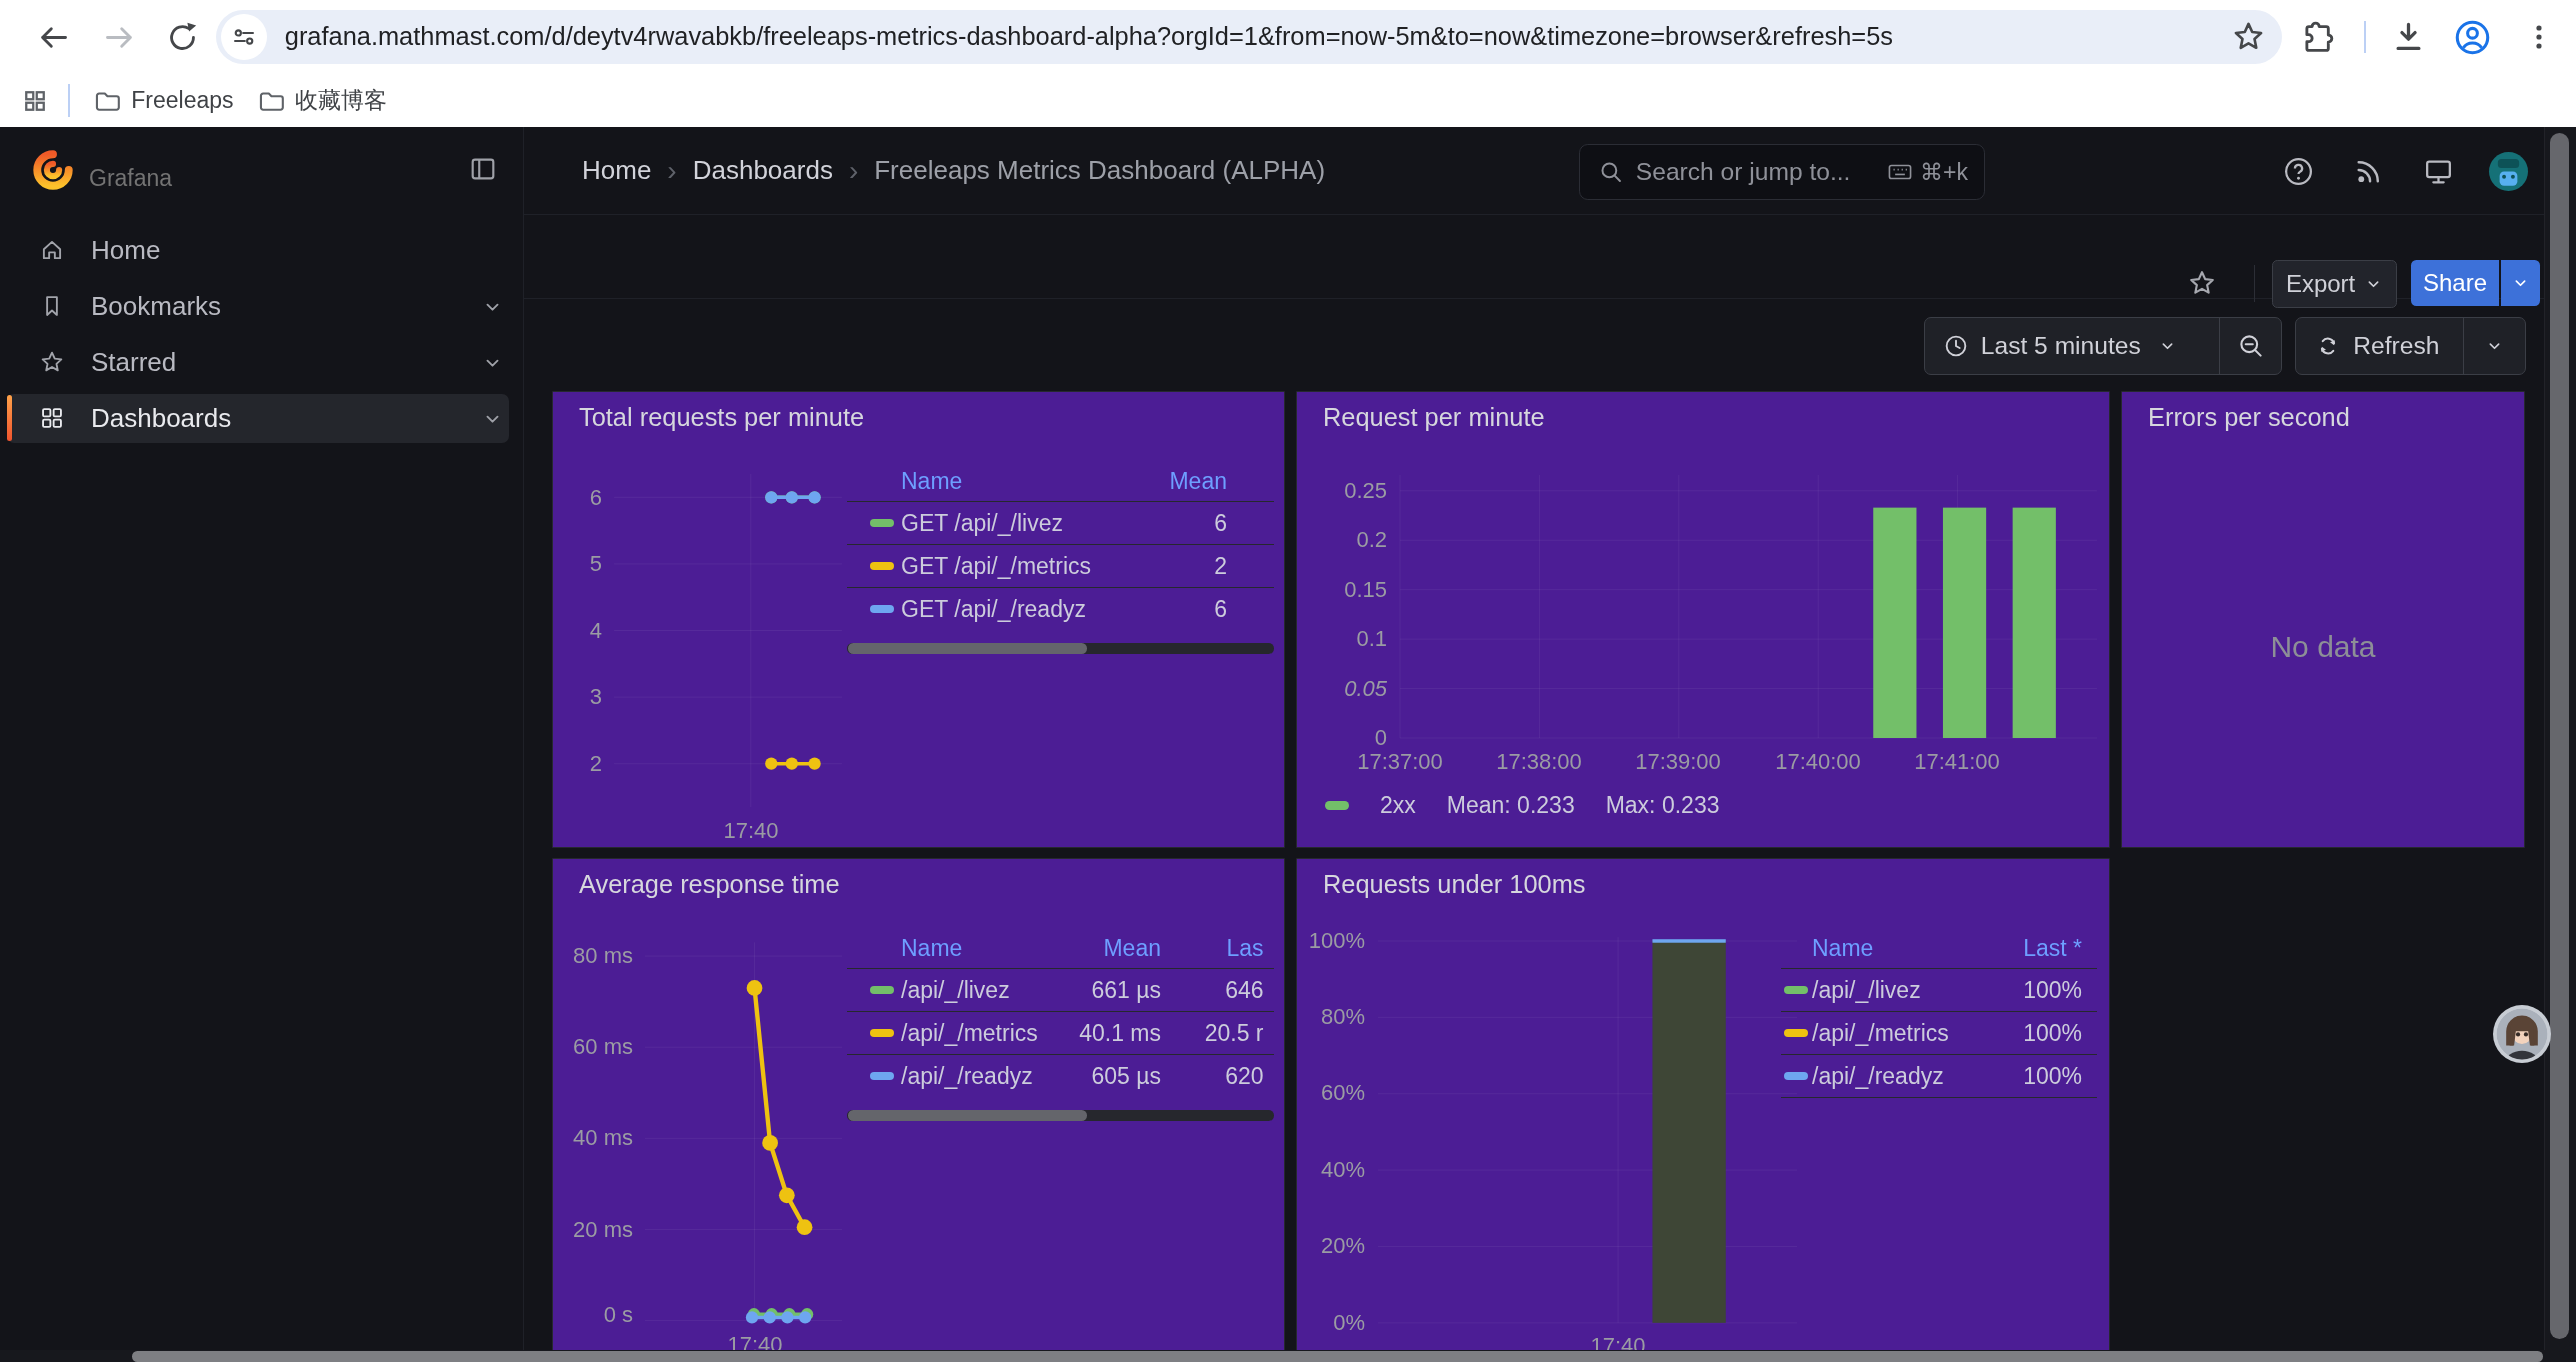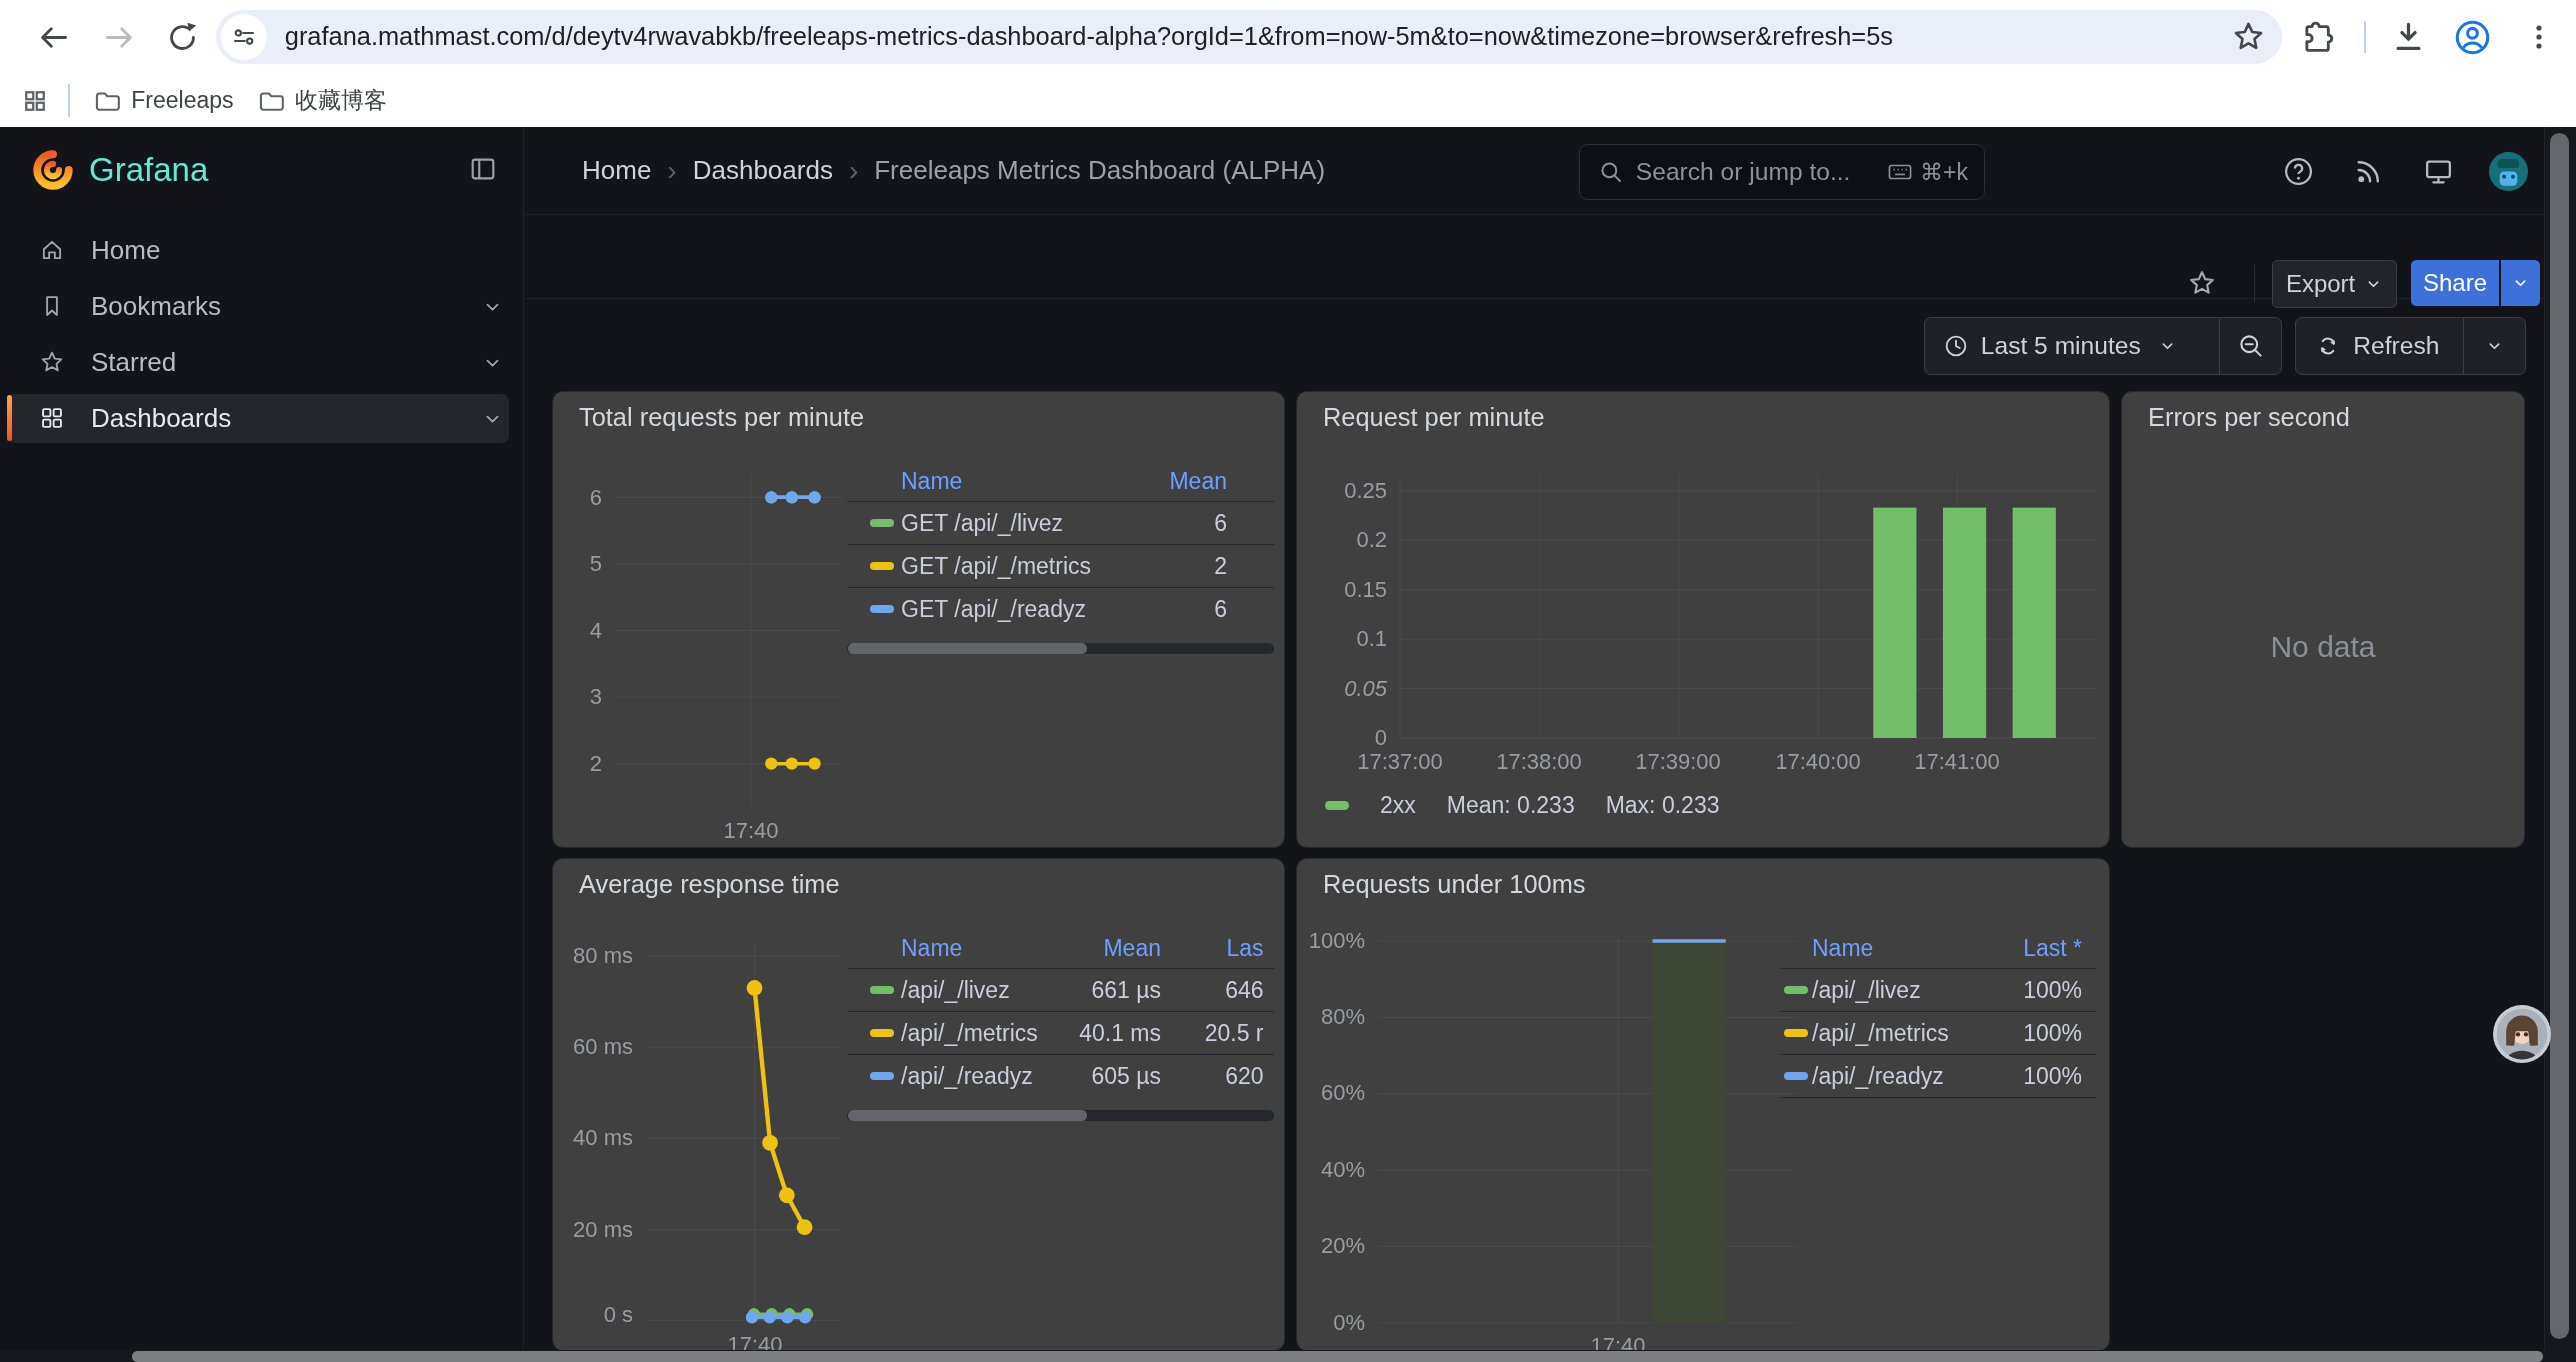--- a/index.html
+++ b/index.html
@@ -48,21 +48,21 @@
   .hbtn{position:absolute;top:152px;width:39px;height:39px;display:flex;align-items:center;justify-content:center;color:#b9bac1;}
 
   .gbtn{position:absolute;border:0.9px solid #3b3e46;border-radius:7px;background:#1f2127;display:flex;align-items:center;color:#d0d1d8;font-size:24.6px;}
   .gseg-sep{width:0.9px;align-self:stretch;background:#3b3e46;}
 
   #export-btn{left:2272px;top:260px;width:123px;height:46px;border-radius:5.3px;background:#22242b;justify-content:center;gap:8.8px;font-size:24px;}
   #share-btn{position:absolute;left:2411px;top:260px;width:88px;height:46px;border-radius:5.3px 0 0 5.3px;background:#3d71d9;color:#fff;font-size:24px;font-weight:500;display:flex;align-items:center;justify-content:center;}
   #share-caret{position:absolute;left:2501px;top:260px;width:39px;height:46px;border-radius:0 5.3px 5.3px 0;background:#3d71d9;color:#fff;display:flex;align-items:center;justify-content:center;}
 
   
-  .panel{position:absolute;background:#404040;border:0.9px solid #26282f;border-radius:11px;overflow:hidden;}
+  .panel{position:absolute;background:#4c1d95;border:0.9px solid #26282f;border-radius:1px;overflow:hidden;}
   .panel-title{position:absolute;left:26px;top:10.5px;font-size:25.4px;font-weight:500;color:#d6d7dd;cursor:pointer;}
   .chart{position:absolute;left:0;top:0;right:0;bottom:0;}
   .axis-label{position:absolute;font-size:22px;color:#9b9ca3;}
   .axis-label.ylab{text-align:right;}
   .axis-label.xlab{text-align:center;}
 
   .legend-table{position:absolute;font-size:23px;}
   .lt-head{position:relative;height:39px;}
   .lt-h{position:absolute;line-height:39px;color:#6e9fff;font-weight:500;}
   .lt-row{position:relative;height:42px;border-top:0.9px solid #27282e;cursor:pointer;}
@@ -187,21 +187,21 @@
         <defs>
             <linearGradient id="glg" x1="0" y1="1" x2="0" y2="0">
           <stop offset="0" stop-color="#fcc22b"></stop>
               <stop offset="1" stop-color="#f05a28"></stop>
             </linearGradient>
           </defs>
         <path d="M24 6 a18 18 0 1 0 18 18" fill="none" stroke="url(#glg)" stroke-width="9" stroke-linecap="round"></path>
         <path d="M24 17 a7 7 0 1 0 7 7" fill="none" stroke="url(#glg)" stroke-width="7" stroke-linecap="round"></path>
       </svg>
     </div>
-    <div class="abs gf-text" style="left:89px;top:149px;height:42px;line-height:42px;font-size:33px;color:#5eead4">Grafana</div>
+    <div class="abs gf-text" style="left:89px;top:157px;height:42px;line-height:42px;font-size:23px;color:#737373">Grafana</div>
     <div class="abs" style="left:468px;top:154px;width:35px;height:32px;color:#9fa1a8">
       <svg width="30" height="30" viewBox="0 0 32 32" fill="none" stroke="currentColor" stroke-width="2.3">
         <rect x="5" y="6" width="22" height="20" rx="2.5"></rect>
           <line x1="12" y1="6" x2="12" y2="26"></line>
       </svg>
     </div>
 
     <div class="navitem" style="top:222px">
       <span class="ni-icon">
         <svg width="26" height="26" viewBox="0 0 32 32" fill="none" stroke="currentColor" stroke-width="2.3" stroke-linejoin="round">

